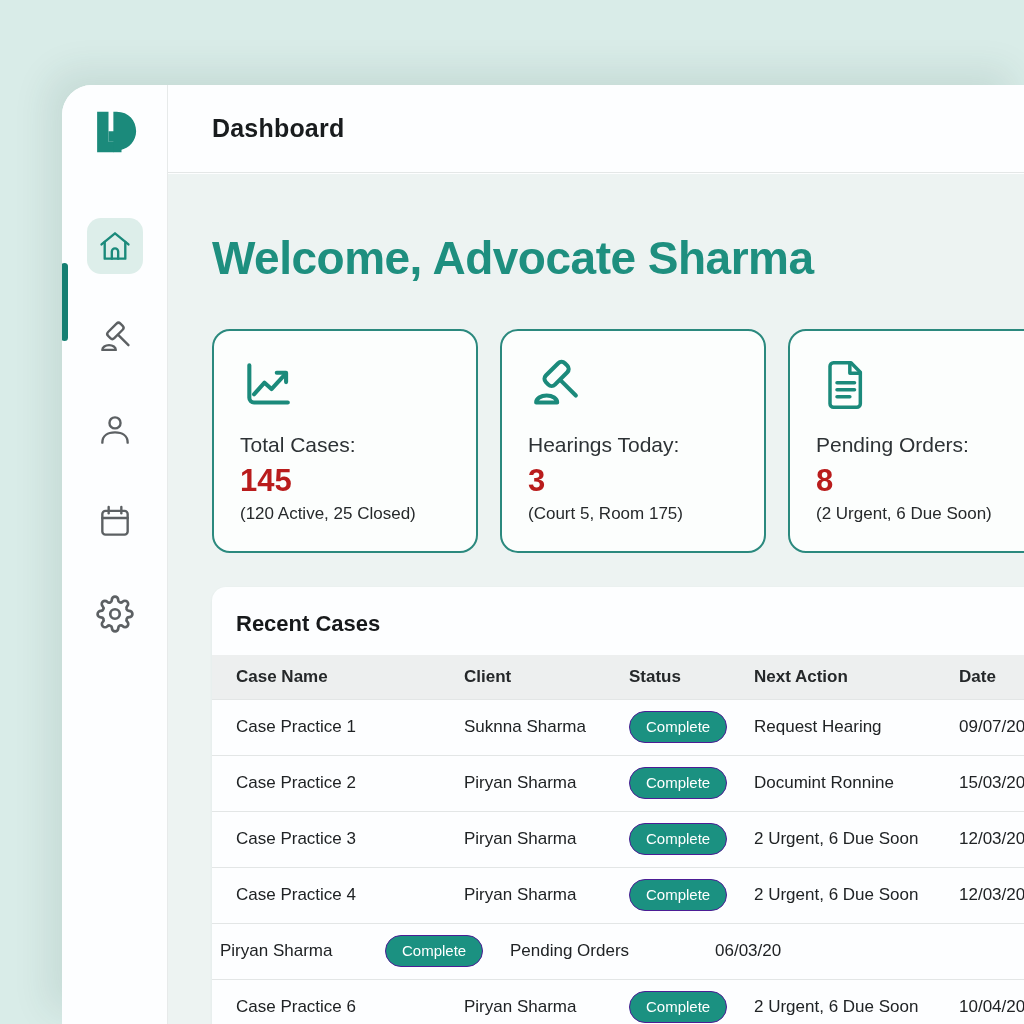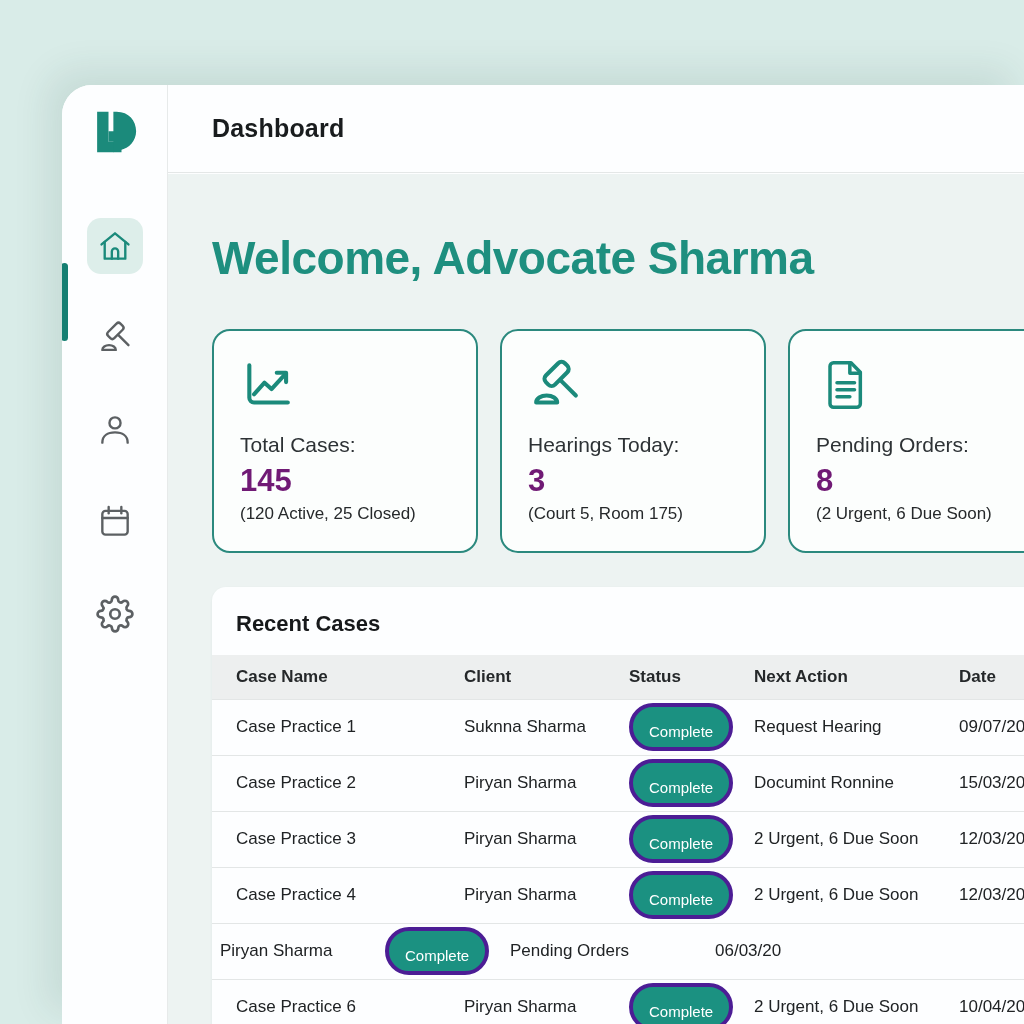--- a/index.html
+++ b/index.html
@@ -54,21 +54,21 @@
   }
   
   .cards { margin-top:44px; display:flex; gap:22px; width:max-content; }
   .card {
     width:266px; height:224px; background:#fcfefd;
     border:2px solid #2b897e; border-radius:18px;
     padding:26px 24px 0 26px;
   }
   .card-icon svg { width:56px; height:56px; }
   .card-label { margin-top:20px; font-size:21px; color:#2d3235; }
-  .card-value { margin-top:6px; font-size:31px; font-weight:700; color:#701a75; }
+  .card-value { margin-top:6px; font-size:31px; font-weight:700; color:#b91c1c; }
   .card-sub { margin-top:5px; font-size:17px; color:#26292b; }
   
   .table-card {
     margin-top:34px; width:860px; background:#fdfeff;
     border-radius:14px 14px 0 0;
     box-shadow:0 1px 3px rgba(40,60,58,.06);
   }
   .table-title { padding:24px 0 18px 24px; font-size:22px; font-weight:700; color:#17191b; }
   .thead {
     display:flex; align-items:center; height:44px;
@@ -79,22 +79,22 @@
     border-top:1px solid #e3e6e6; font-size:17px; color:#202325;
     background:#fdfeff; cursor:pointer;
   }
   .col-case   { width:244px; padding-left:24px; }
   .col-client { width:165px;margin-left:8px; }
   .col-status { width:125px; }
   .col-action { width:205px; }
   .col-date   { flex:1; }
   .badge {
     display:inline-block; background:#1b9181; color:#ffffff;
-    font-size:15px; padding:16px 16px 7px; border-radius:999px;
-    border:4px solid #4c1d95;
+    font-size:15px; padding:6px 16px 7px; border-radius:999px;
+    border:1px solid #4c1d95;
   }
   svg { display:block; }
 </style>
 </head>
 <body>
 
 <div class="app">
 
   <div class="sidebar">
     <div class="active-bar"></div>

